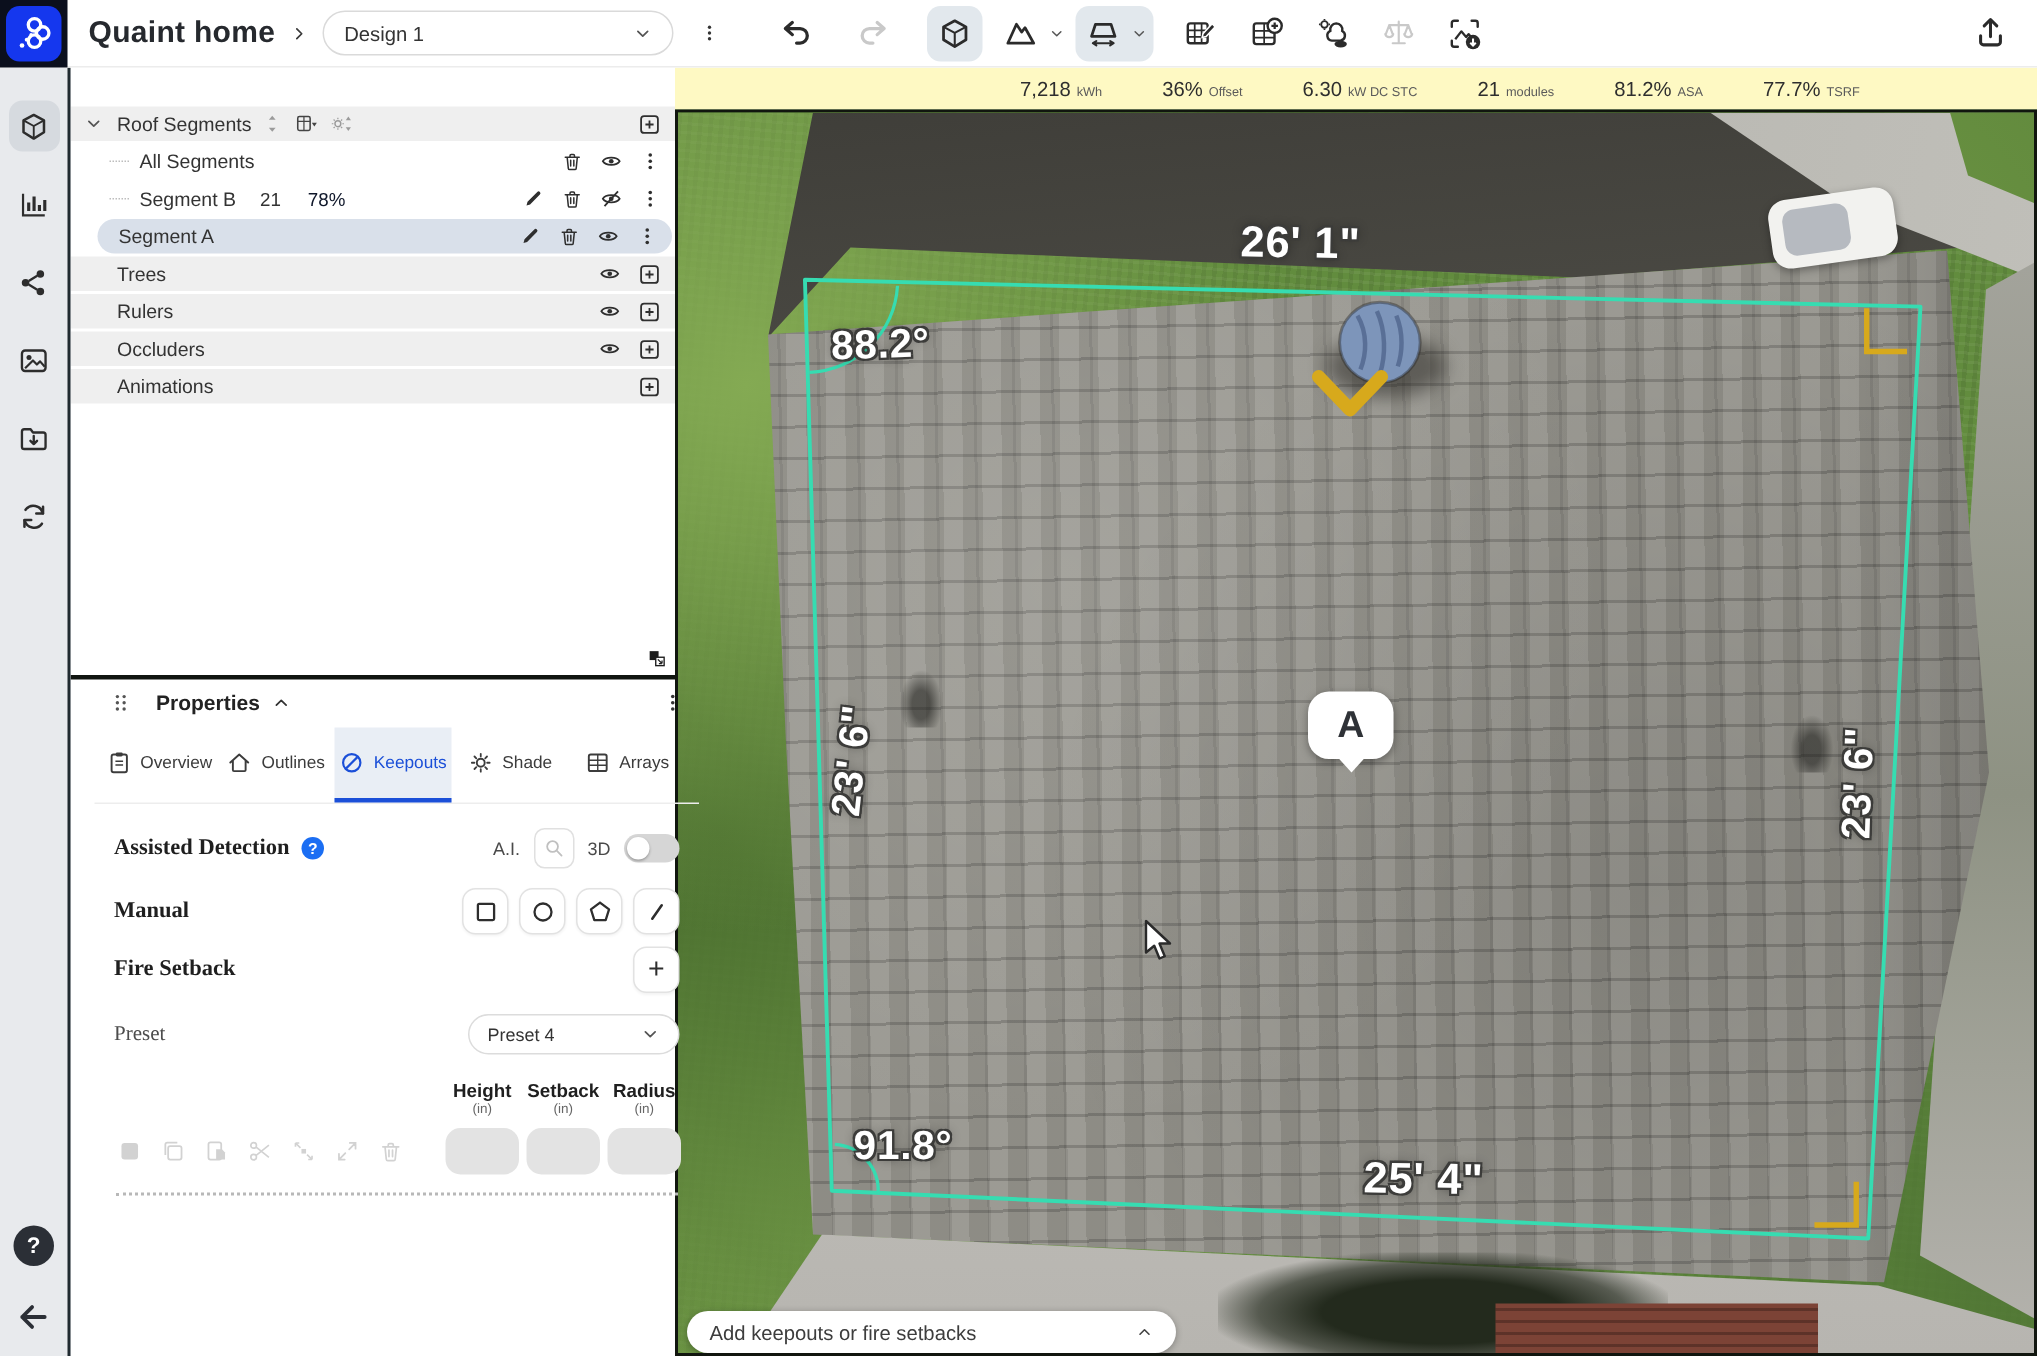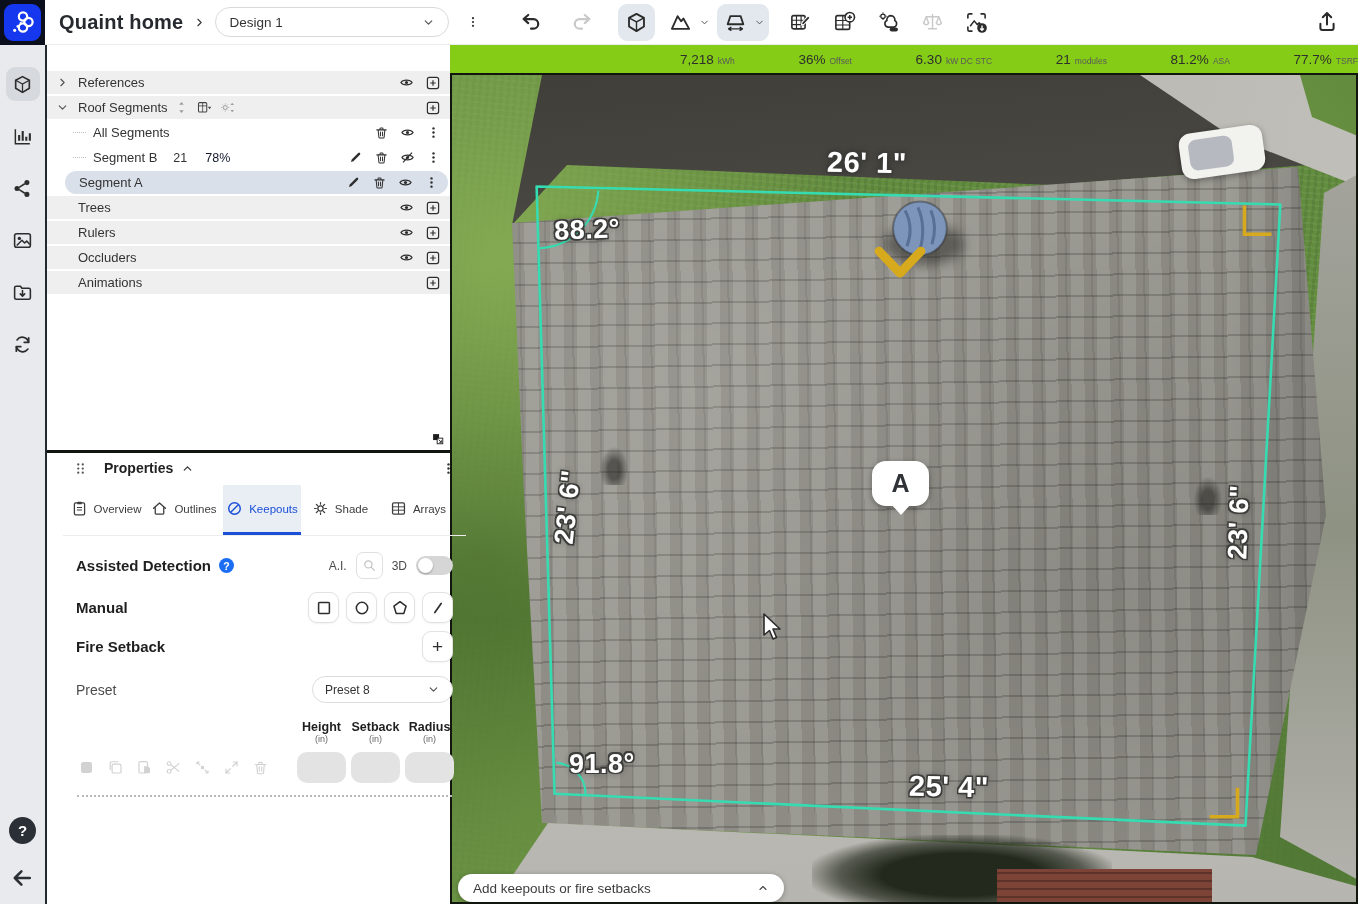--- a/index.html
+++ b/index.html
@@ -68,21 +68,21 @@
 
   .panel-divider { position:absolute; left:0; top:405px; width:100%; height:3px; background:#101510; }
 
   .props-panel { position:absolute; left:16px; top:408px; width:100%; height:549px; }
   .ptabs { display:flex; height:51px; padding:0 4px; margin-top:2px; border-bottom:1px solid #ededed; }
   .ptab { width:78px; display:flex; flex-direction:row; align-items:center; justify-content:center; gap:6px;
           font-size:11.5px; color:#3c3c3c; border-bottom:3px solid transparent; }
   .ptab .ic { width:17px; height:17px; }
   .ptab.active { color:#1b4fd8; background:#e9eef5; border-bottom-color:#1b4fd8; }
   .prow { display:flex; align-items:center; padding:0 13px; }
-  .plabel { font-size:15px; font-weight:700; color:#1f1f1f; }
+  .plabel { font-size:15px; font-weight:700; color:#1f1f1f;font-family:Liberation Serif, serif; }
   .plabel.light { font-weight:400; color:#4c4c4c; font-size:14px; }
   .info-dot { width:15px; height:15px; border-radius:50%; background:#1b6ef3; color:#fff; font-size:10.5px; font-weight:700;
               display:flex; align-items:center; justify-content:center; margin-left:8px; }
   .rgroup { margin-left:auto; display:flex; align-items:center; gap:9px; }
   .ai-lbl, .d3-lbl { font-size:12px; color:#4a4a4a; }
   .sq-btn { width:27px; height:27px; border:1px solid #e0e0e0; border-radius:7px; background:#fff; color:#c0c0c0;
             display:flex; align-items:center; justify-content:center; }
   .toggle { width:37px; height:19px; border-radius:10px; background:#d6d6d6; position:relative; }
   .toggle .knob { position:absolute; left:2px; top:2px; width:15px; height:15px; border-radius:50%; background:#fff;
                   box-shadow:0 1px 2px rgba(0,0,0,.3); }
@@ -97,21 +97,21 @@
   .kt-col .unit { display:block; font-size:9px; color:#666; font-weight:400; margin-top:1px; }
   .kt-body { display:flex; align-items:center; margin-top:7px; }
   .kt-ops { display:flex; align-items:center; gap:12px; color:#d2d2d2; padding-left:3px; }
   .kt-ops .ic { width:17px; height:17px; }
   .kt-inputs { margin-left:auto; display:flex; gap:5px; }
   .kt-input { width:49px; height:31px; border-radius:10px; background:#e3e3e3; }
   .kdots { border-bottom:2px dotted #b8b8b8; margin:12px 2px 0 2px; }
 
   
   .canvas-col { position:absolute; left:450px; top:45px; width:908px; height:859px; z-index:3; }
-  .statsbar { height:28px; background:#84cc16; display:flex; align-items:center; padding-left:230px; gap:40px;justify-content:space-between; }
+  .statsbar { height:28px; background:#fef9c3; display:flex; align-items:center; padding-left:230px; gap:40px; }
   .stat { display:flex; align-items:baseline; gap:4px; white-space:nowrap; }
   .stat .v { font-size:13.5px; color:#2e2e2e; }
   .stat .u { font-size:8.5px; color:#5a5a5a; }
   .scene { position:relative; width:908px; height:831px; overflow:hidden; border:2px solid #11160f; background:#628c3e; }
   .ph { position:absolute; inset:0; }
   .ph-grass { background-color:#628c3e;
     background-image:
       radial-gradient(circle at 5% 22%, #84aa53 0, rgba(132,170,83,0) 34%),
       radial-gradient(circle at 3% 58%, #4b6f2f 0, rgba(75,111,47,0) 38%),
       radial-gradient(circle at 9% 86%, #739b48 0, rgba(115,155,72,0) 34%),
@@ -504,33 +504,20 @@
           <use href="#i-back"></use>
         </svg>
       </div>
   </div>
 </nav>
 
 <div class="panels">
 
   <section class="layers-panel">
 
-    <div class="lrow">
-      <svg class="chev">
-          <use href="#i-chev-right"></use>
-        </svg>
-      <span class="lbl">References</span>
-      <span class="sp"></span>
-      <svg class="ric">
-          <use href="#i-eye"></use>
-        </svg>
-      <svg class="ric boxplus">
-          <use href="#i-plusbox"></use>
-        </svg>
-    </div>
 
     <div class="lrow">
       <svg class="chev">
           <use href="#i-chev-down"></use>
         </svg>
       <span class="lbl">Roof Segments</span>
       <svg class="ric gray">
           <use href="#i-sort"></use>
         </svg>
       <svg class="ric" style="color:#444;margin-left:8px">
@@ -738,21 +725,21 @@
     <div class="prow" style="margin-top:8px">
       <span class="plabel">Fire Setback</span>
       <div class="rgroup">
         <div class="shape-btn" style="font-size:19px;color:#2e2e2e;font-weight:400">+</div>
       </div>
     </div>
 
     <div class="prow" style="margin-top:14px">
       <span class="plabel light">Preset</span>
       <div class="preset-dd">
-        <span>Preset 8</span>
+        <span>Preset 4</span>
         <svg class="ic" style="width:13px;height:13px;color:#555">
             <use href="#i-chev-down"></use>
           </svg>
       </div>
     </div>
 
     <div class="ktable">
       <div class="kt-head">
         <div class="kt-col">
           <span>Height</span>

